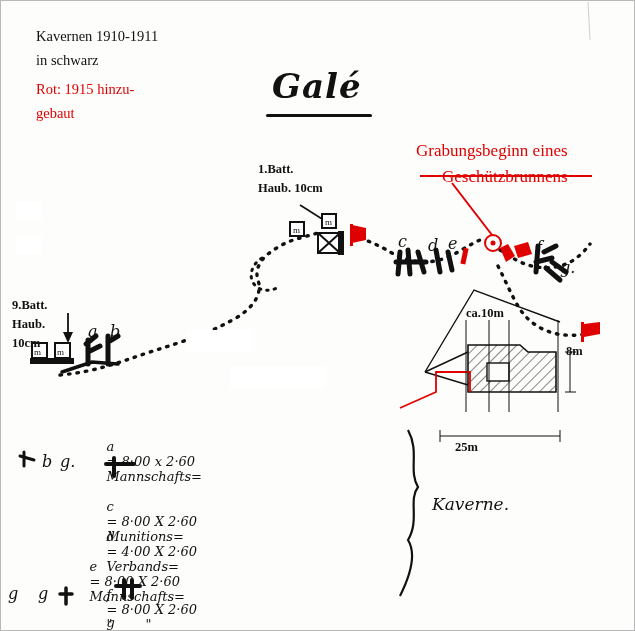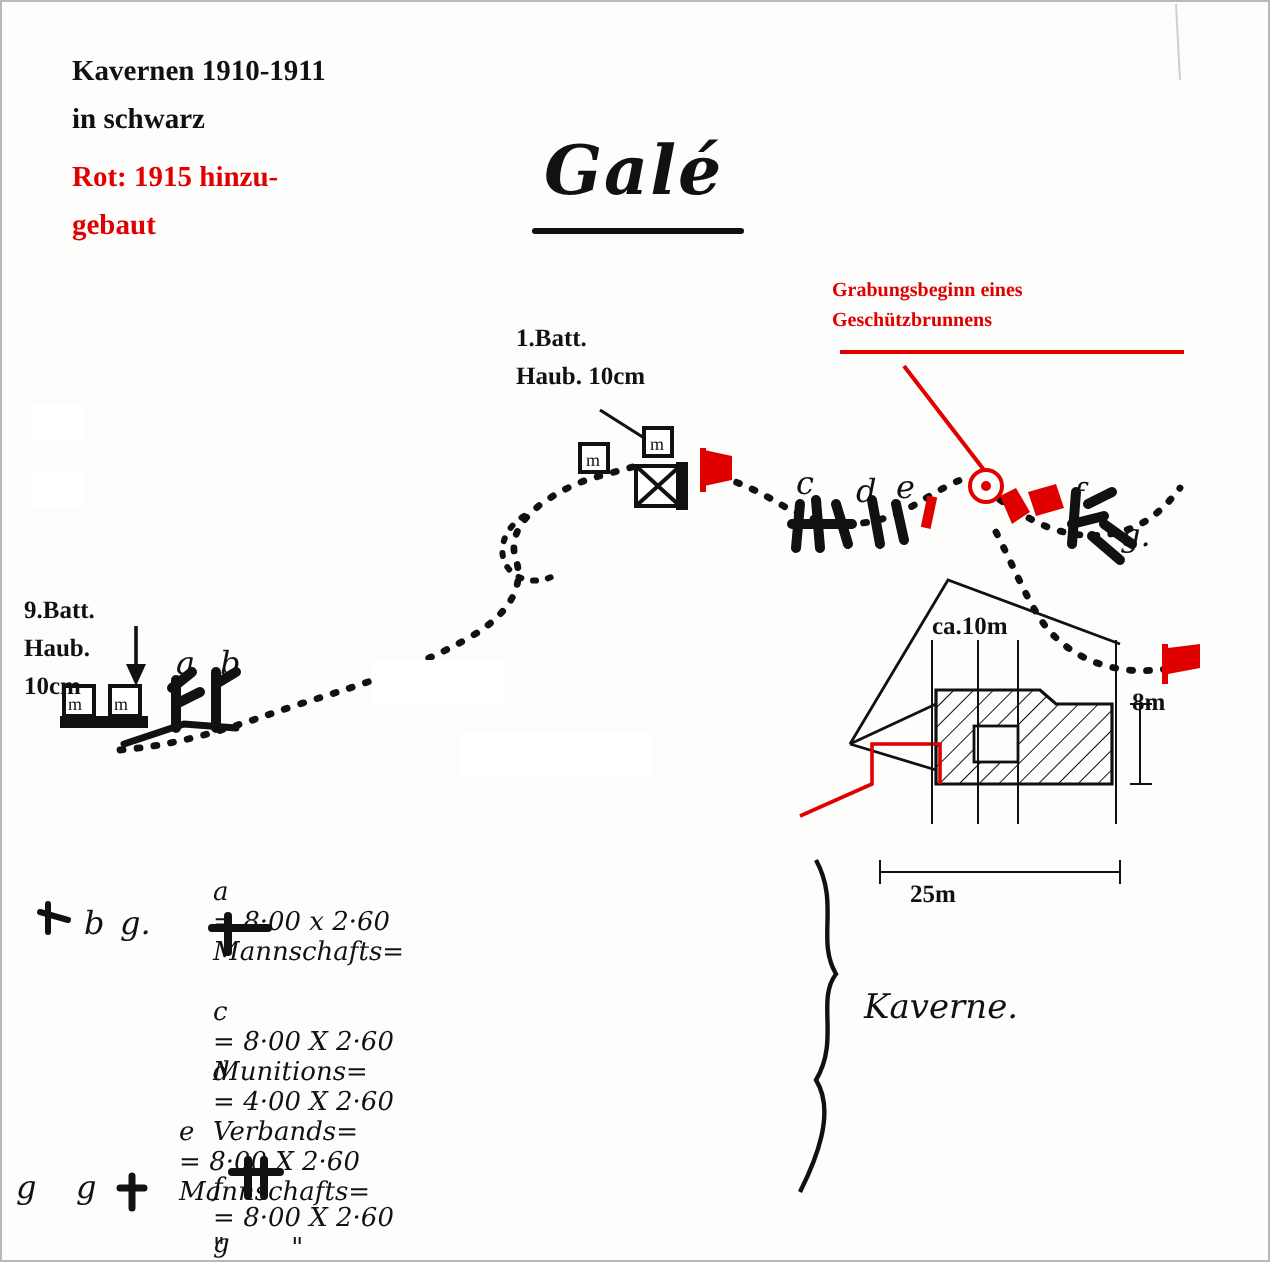--- a/index.html
+++ b/index.html
@@ -20,25 +20,26 @@
     left: 0; top: 0;
     width: 633px; height: 629px;
     border: 1px solid #b9b9b9;
     pointer-events: none;
   }
   .abs { position: absolute; }
 
   
   .hdr {
     font-family: "Liberation Serif", serif;
-    font-weight: bold;
+    font-weight: normal;
     font-size: 14.5px;
     color: #111;
     line-height: 1.45;
     white-space: pre;
+    text-align: right;
   }
   .hdr.red { color: #e00000; }
 
   
   .hand {
     font-family: "DejaVu Serif", serif;
     font-style: italic;
     color: #111;
   }
   .ink {
@@ -214,21 +215,21 @@
 
   <div class="abs hdr" style="left:36px; top:26px;">Kavernen 1910-1911</div>
   <div class="abs hdr" style="left:36px; top:50px;">in schwarz</div>
 
   <div class="abs hdr red" style="left:36px; top:79px;">Rot: 1915 hinzu-</div>
   <div class="abs hdr red" style="left:36px; top:103px;">gebaut</div>
 
   <div class="abs title-script" style="left:272px; top:66px;">Galé</div>
   <div class="abs title-underline" style="left:266px; top:114px; width:106px;"></div>
 
-  <div class="abs hdr red" style="left:416px; top:138px; font-size:10px; line-height:1.5;">Grabungsbeginn eines
+  <div class="abs hdr red" style="left:416px; top:138px; font-size:17px; line-height:1.5;">Grabungsbeginn eines
 Geschützbrunnens</div>
 
   <div class="abs ink" style="left:258px; top:160px; line-height:1.5;">1.Batt.
 Haub. 10cm</div>
 
   <div class="abs ink" style="left:12px; top:296px; line-height:1.5;">9.Batt.
 Haub.
 10cm</div>
 
 

